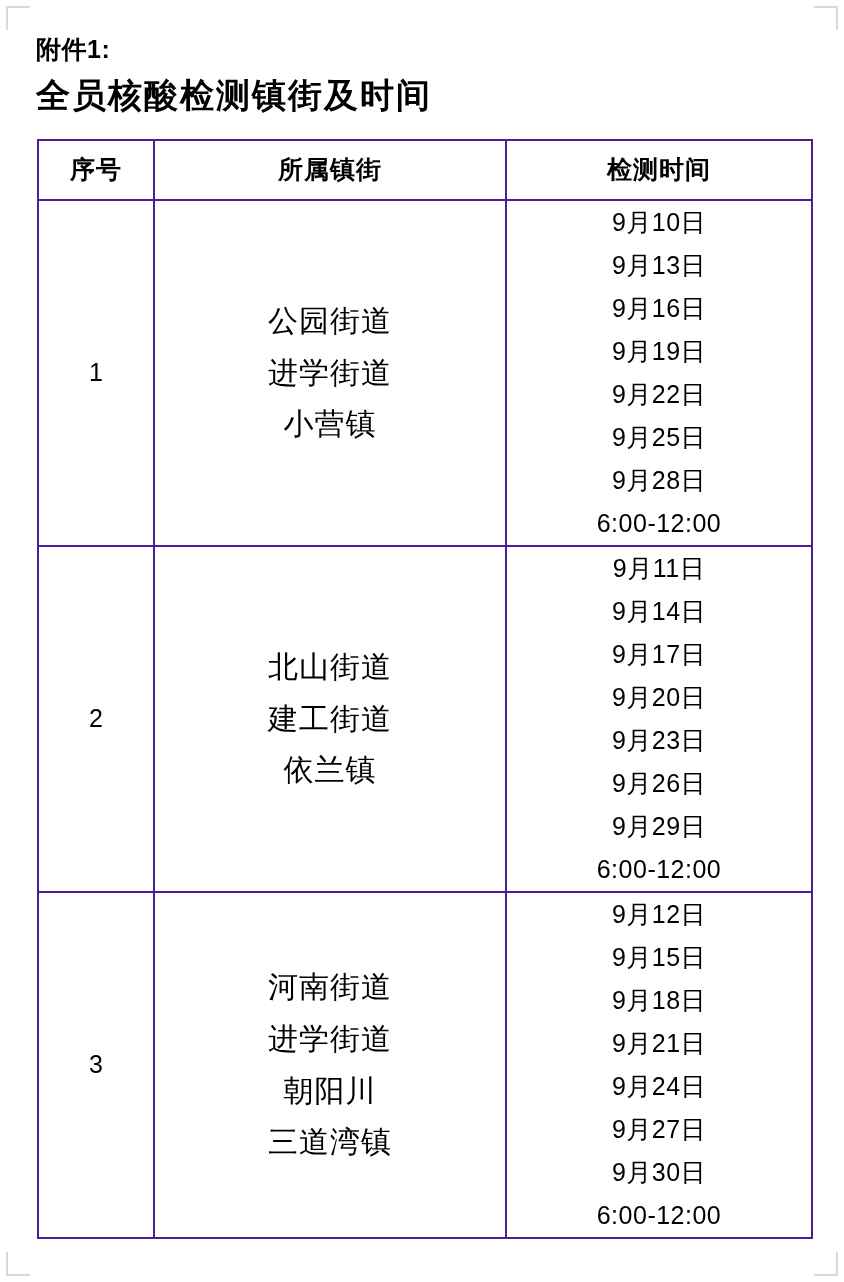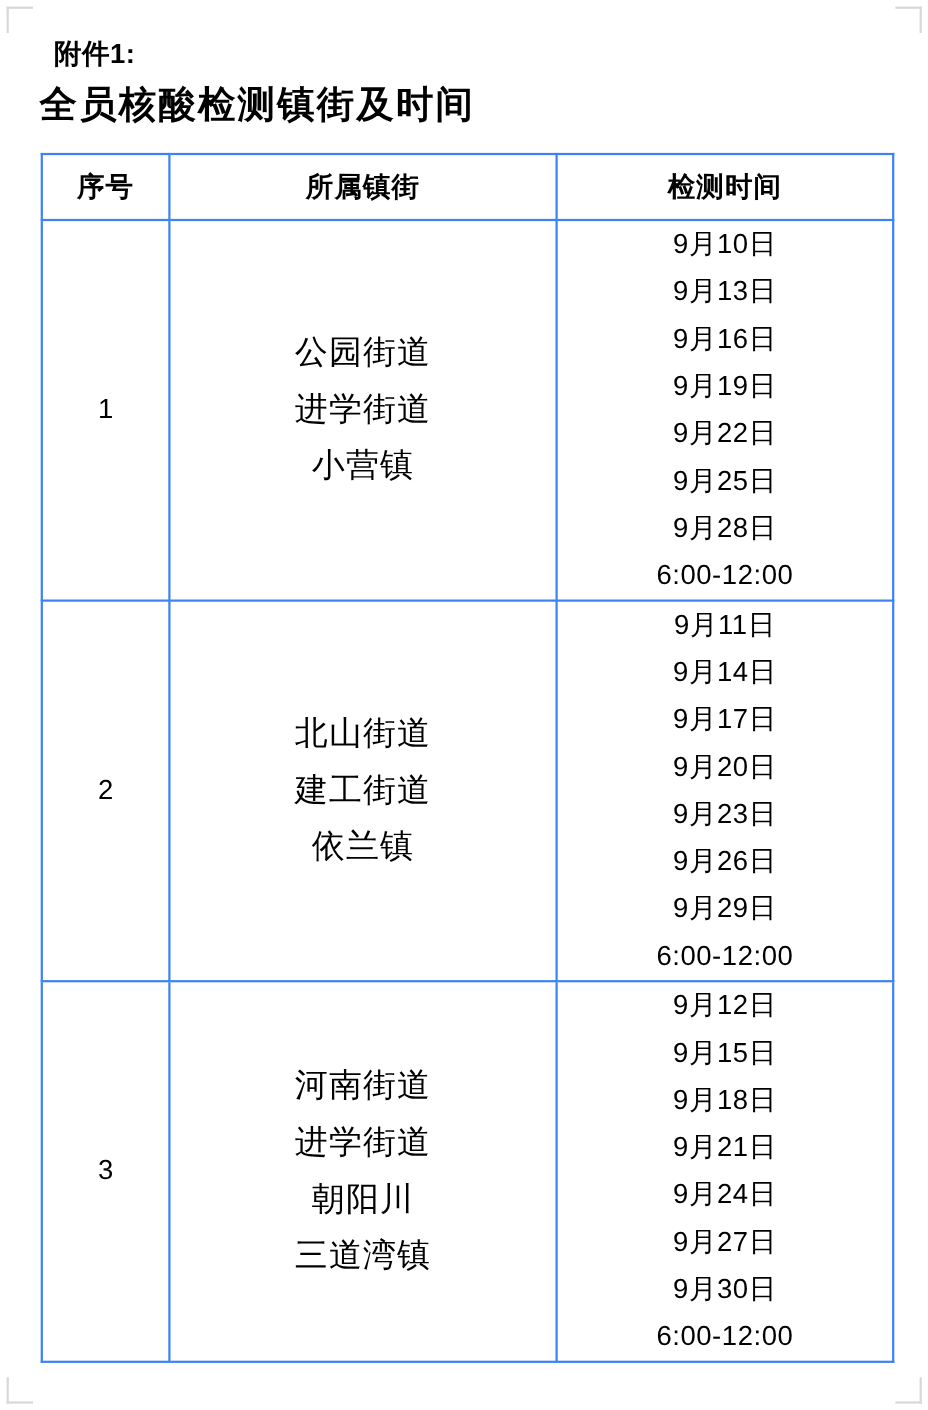--- a/index.html
+++ b/index.html
@@ -36,21 +36,21 @@
     width: 844px;
     height: 1282px;
     box-sizing: border-box;
     padding: 34px 30px 0 36px;
   }
 
   .attachment-label {
     font-size: 25px;
     font-weight: 600;
     letter-spacing: 0.5px;
-    margin: 0 0 10px 13px;
+    margin: 0 0 10px 0;
     line-height: 1.2;
   }
 
   .doc-title {
     text-align: left;
     font-size: 34px;
     font-weight: 700;
     letter-spacing: 2px;
     margin: 6px 0 22px 0;
     line-height: 1.25;
@@ -58,21 +58,21 @@
   }
 
   table.schedule {
     border-collapse: collapse;
     width: 774px;
     margin: 0 auto;
     table-layout: fixed;
   }
   table.schedule th,
   table.schedule td {
-    border: 2px solid #3b82f6;
+    border: 2px solid #4c1d95;
     text-align: center;
     vertical-align: middle;
     padding: 0;
   }
   table.schedule th {
     height: 58px;
     font-size: 25px;
     font-weight: 700;
     letter-spacing: 1px;
   }

